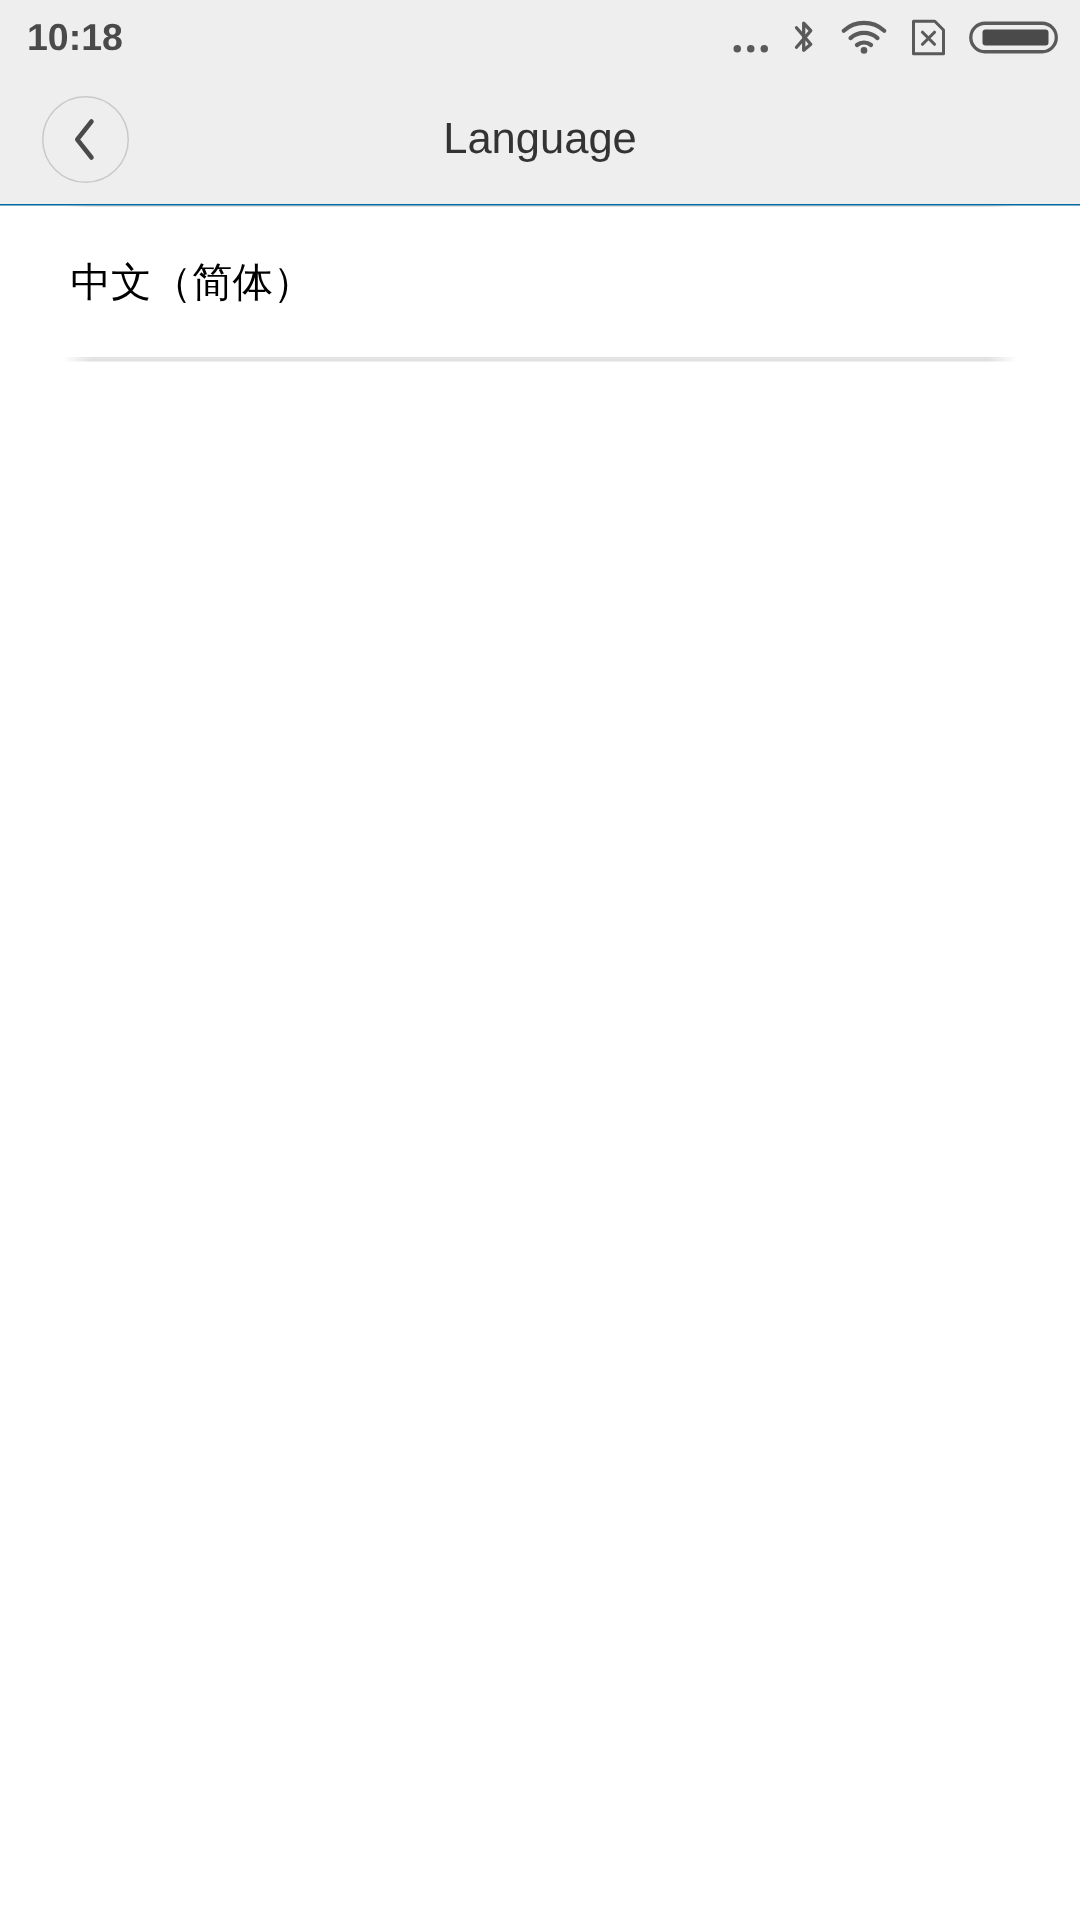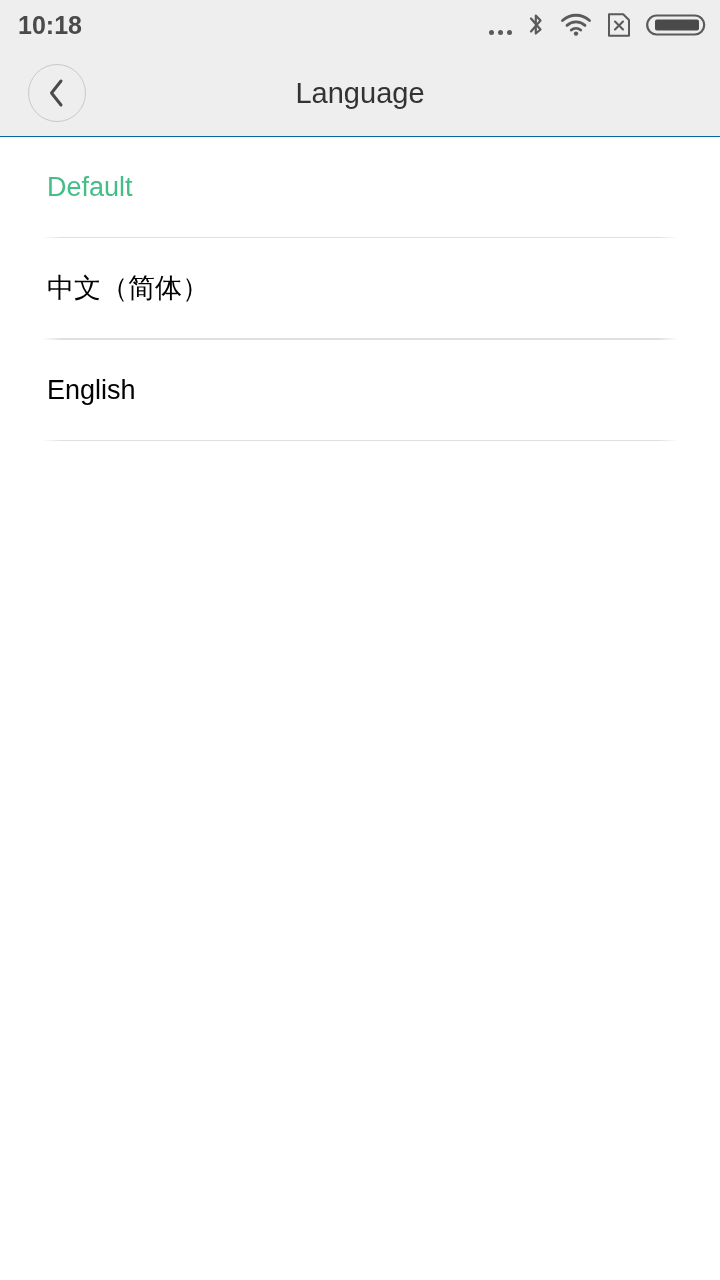--- a/index.html
+++ b/index.html
@@ -174,30 +174,24 @@
       <svg width="24" height="32" viewBox="0 0 24 32">
         <path d="M16 4 L6.5 16 L16 28" fill="none" stroke="#4a4a4a" stroke-width="3" stroke-linecap="round" stroke-linejoin="round"></path>
       </svg>
     </span>
   </button>
   <div class="app-bar-title">Language</div>
 </div>
 
 <div class="language-list">
 
-  <div class="list-item selected">
-    <span class="list-item-label">Default</span>
-  </div>
   <div class="list-divider"></div>
 
   <div class="list-item">
     <span class="list-item-label">中文（简体）</span>
   </div>
   <div class="list-divider"></div>
 
   <div class="list-divider"></div>
 
-  <div class="list-item">
-    <span class="list-item-label">English</span>
-  </div>
   <div class="list-divider"></div>
 
 </div>
 
 </body></html>

